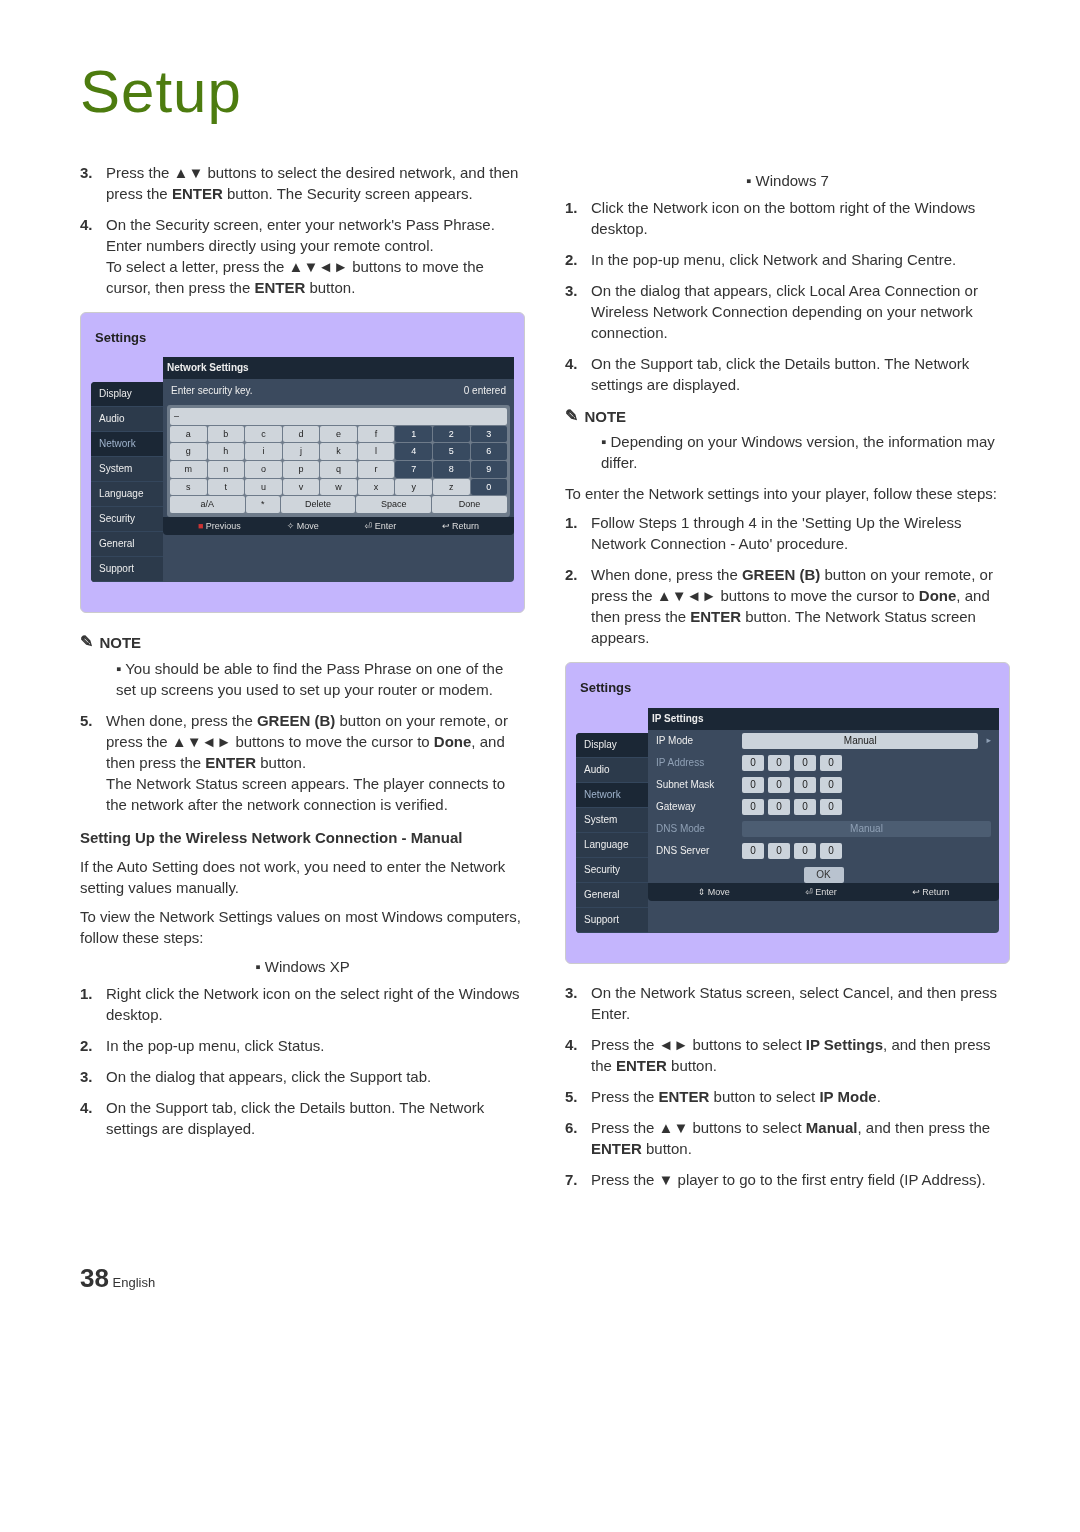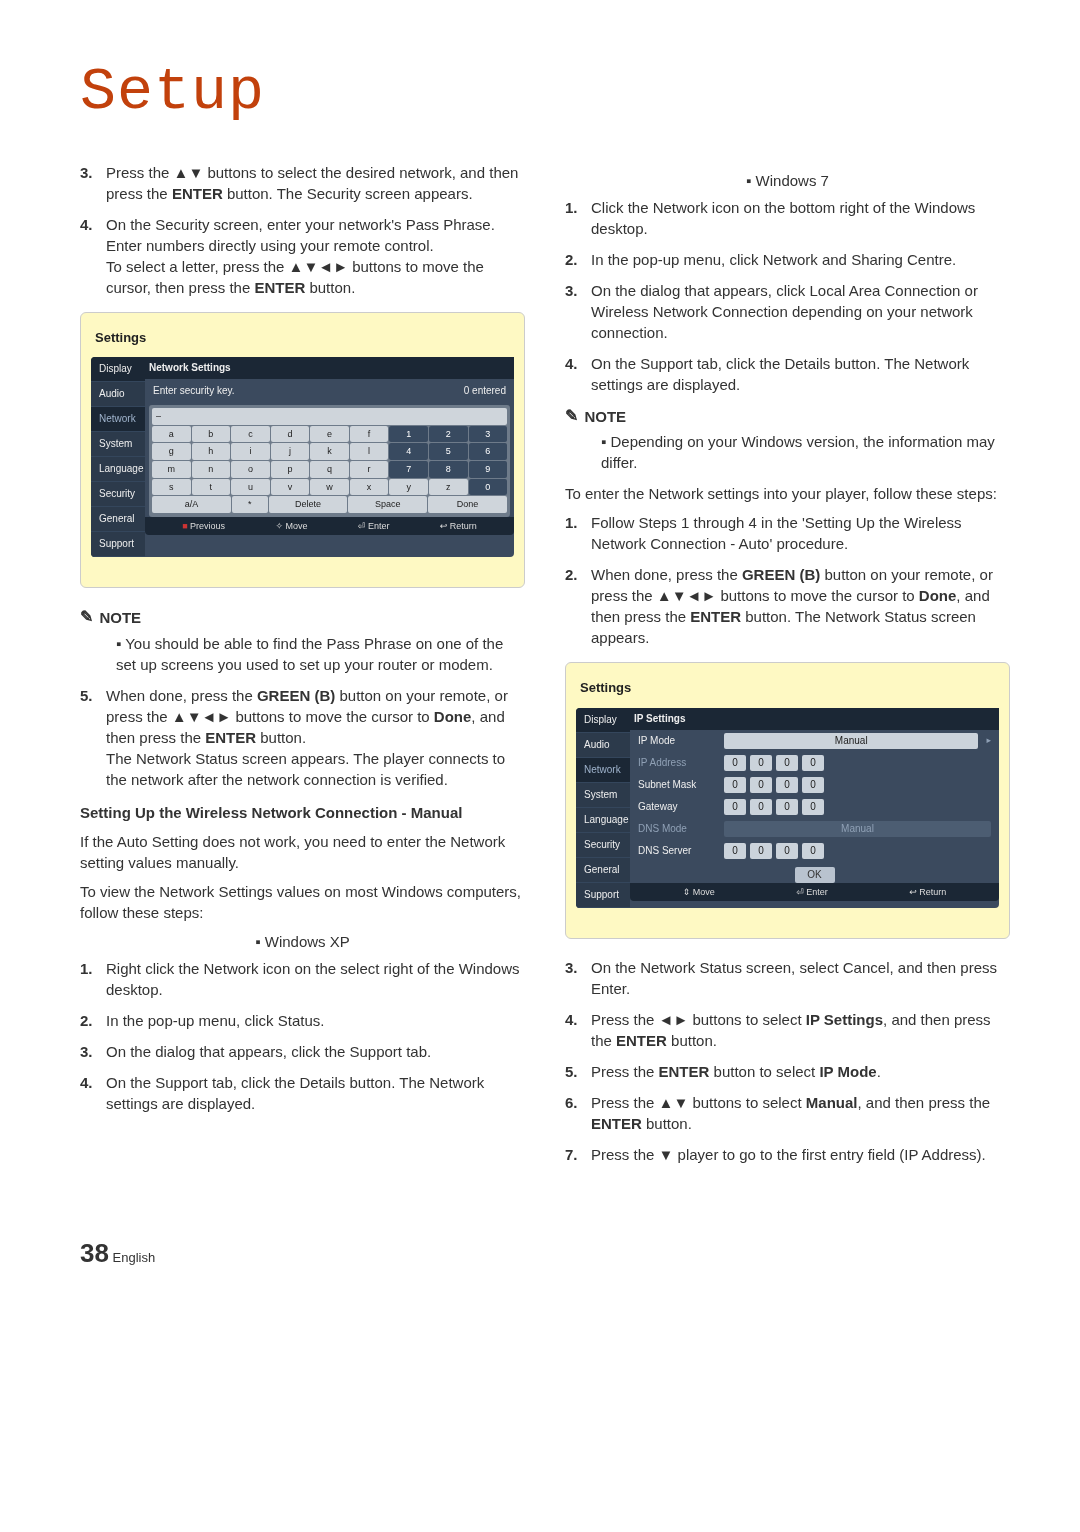--- a/index.html
+++ b/index.html
@@ -7,24 +7,24 @@
     font-family: Arial, Helvetica, sans-serif;
     background: #fff;
     color: #333;
     width: 1080px;
     margin: 0 auto;
     padding: 50px 70px 40px 80px;
     font-size: 15px;
     line-height: 1.4;
   }
   h1.title {
-    font-family: Liberation Mono, monospace;
+    font-family: Liberation Sans, sans-serif;
     font-weight: 300;
     font-size: 60px;
-    color: #c2410c;
+    color: #4d7c0f;
     margin-bottom: 28px;
     letter-spacing: 1px;
   }
   .columns { display: flex; gap: 40px; }
   .col { flex: 1; }
   ol.steps { list-style: none; }
   ol.steps > li { display: flex; margin-bottom: 10px; }
   ol.steps > li .num { min-width: 26px; font-weight: bold; }
   .bold { font-weight: bold; }
   .note-head { font-weight: bold; margin: 8px 0 4px 0; display: flex; align-items: center; gap: 6px; }
@@ -35,34 +35,35 @@
   ul.bullets li::before { content: "▪ "; }
   .subhead { font-weight: bold; margin: 12px 0 8px 0; }
   p.para { margin: 6px 0 8px 0; }
   .footer { margin-top: 60px; font-size: 13px; }
   .footer .pn { font-weight: bold; font-size: 26px; }
 
   
   .settings-panel {
     border: 1px solid #ccc;
     border-radius: 6px;
-    background: #fef9c3;
+    background: #c4b5fd;
     padding: 10px 10px 30px 10px;
     margin: 14px 0 18px 0;
     font-size: 11px;
     color: #333;
   }
   .settings-panel .panel-title { font-weight: bold; font-size: 13px; padding: 6px 4px 10px 4px; color: #222; }
   .panel-body { display: flex; }
   .sidebar {
     background: #2c3a4b;
     color: #eee;
-    width: 54px;
+    width: 72px;
     border-radius: 4px 0 0 4px;
     overflow: hidden;
+    margin-top: 25px;
   }
   .sidebar .side-item { padding: 5px 8px; font-size: 10px; background: #2c3a4b; border-bottom: 1px solid #34465c; }
   .sidebar .side-item.active { background: #1b2735; color: #9fb3cc; }
   .sidebar .side-item:first-child { background: #1b2735; }
   .content {
     flex: 1;
     background: #3b4a5e;
     border-radius: 0 4px 4px 0;
     color: #eee;
     padding: 0;

